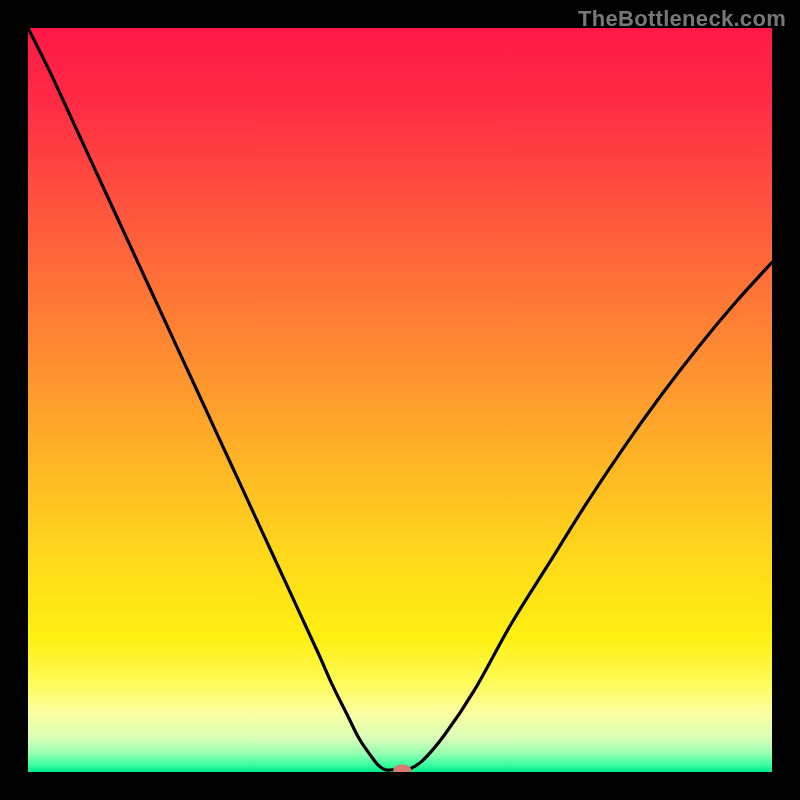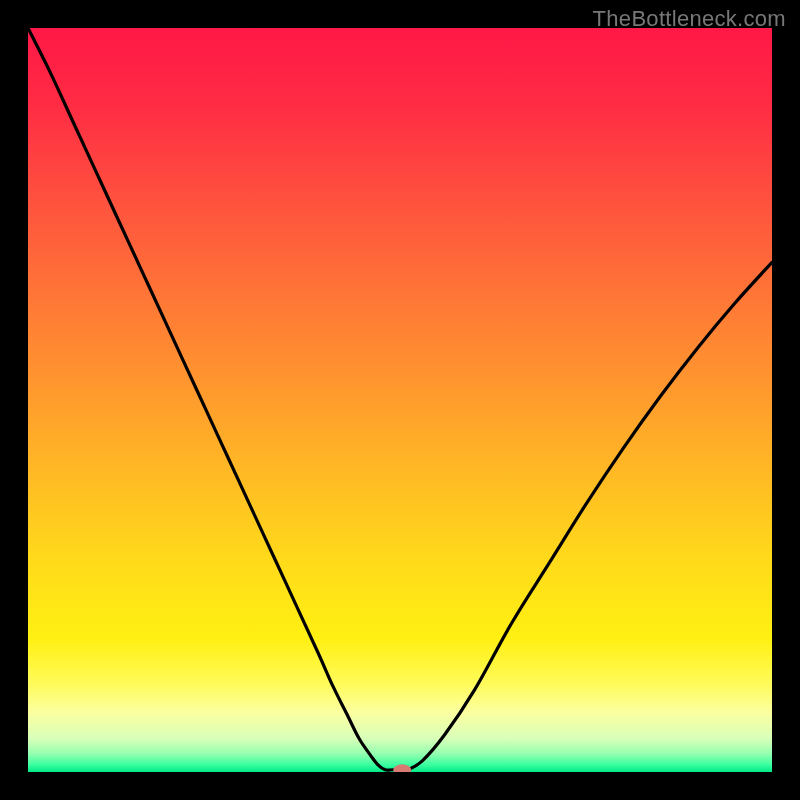--- a/index.html
+++ b/index.html
@@ -16,21 +16,21 @@
     width: 800px;
     height: 800px;
     background: #000;
   }
   .watermark {
     position: absolute;
     top: 6px;
     right: 14px;
     color: #777;
     font-size: 22px;
-    font-weight: 400;
+    font-weight: 700;
     letter-spacing: 0.3px;
     z-index: 10;
   }
   .plot-area {
     position: absolute;
     left: 28px;
     top: 28px;
     width: 744px;
     height: 744px;
     overflow: hidden;

